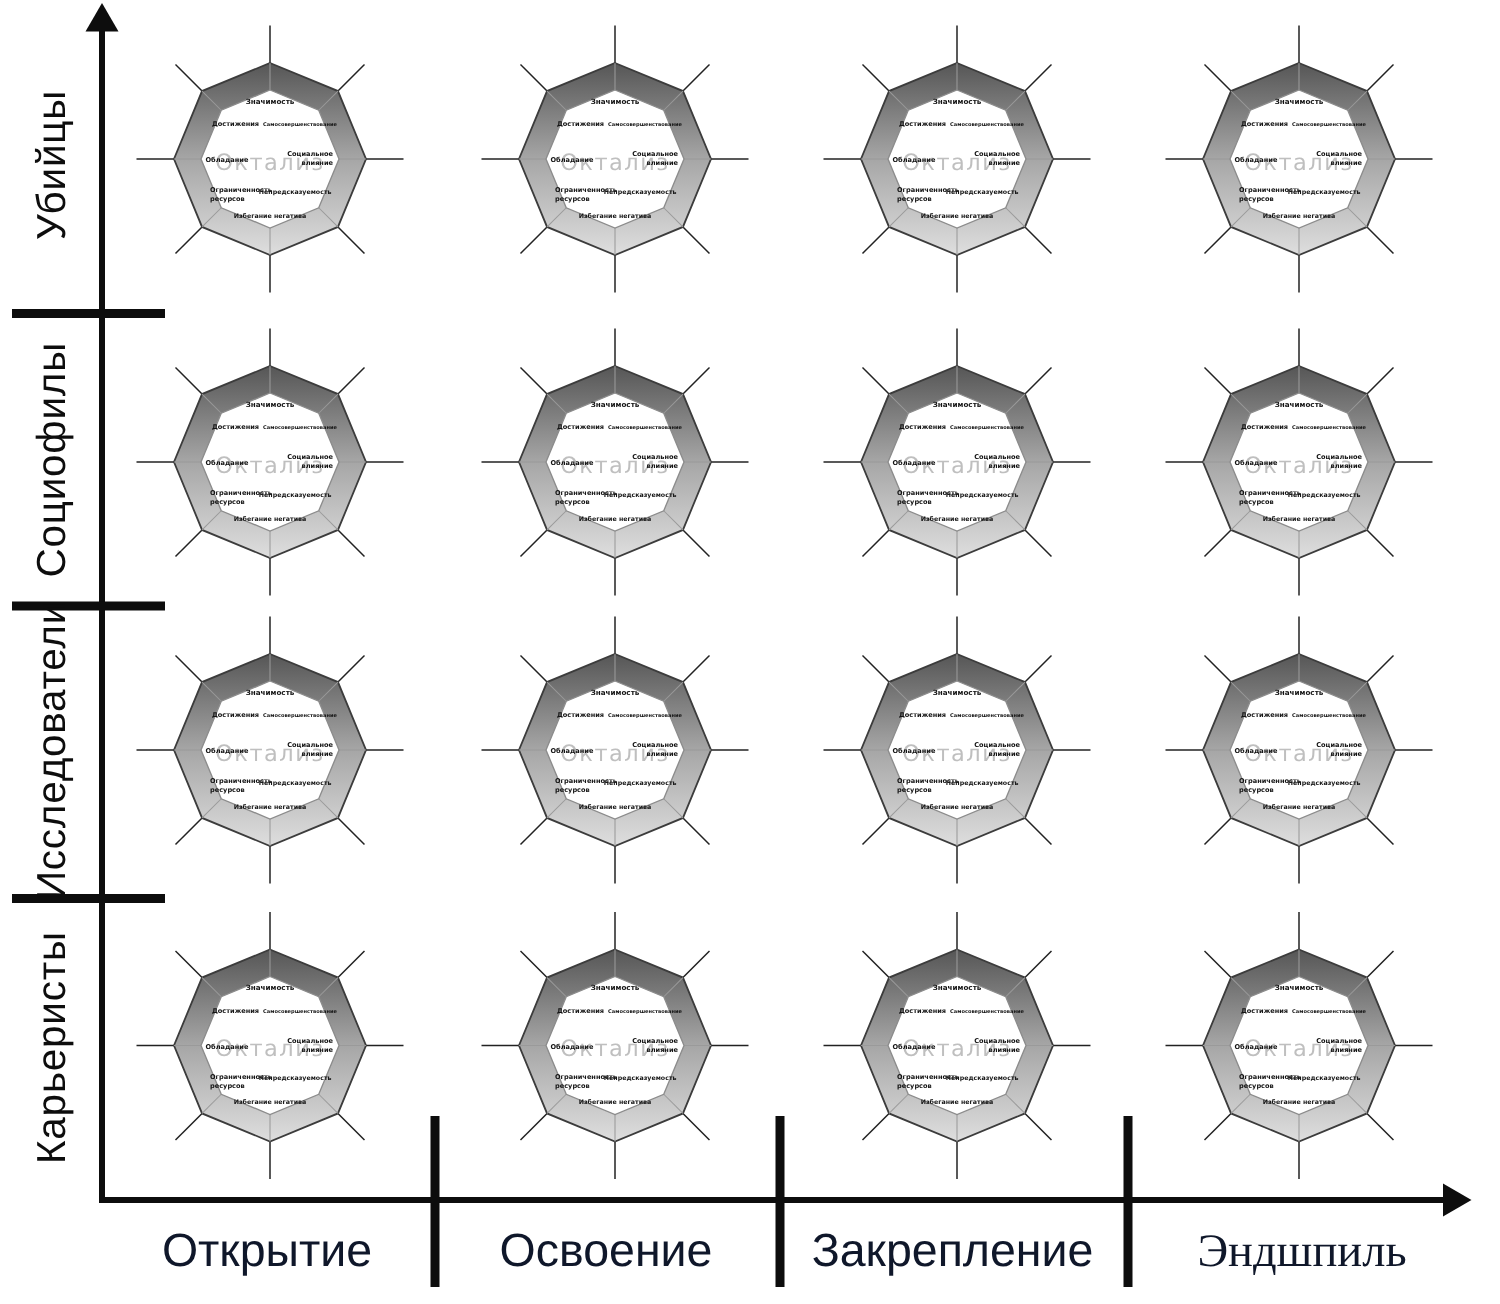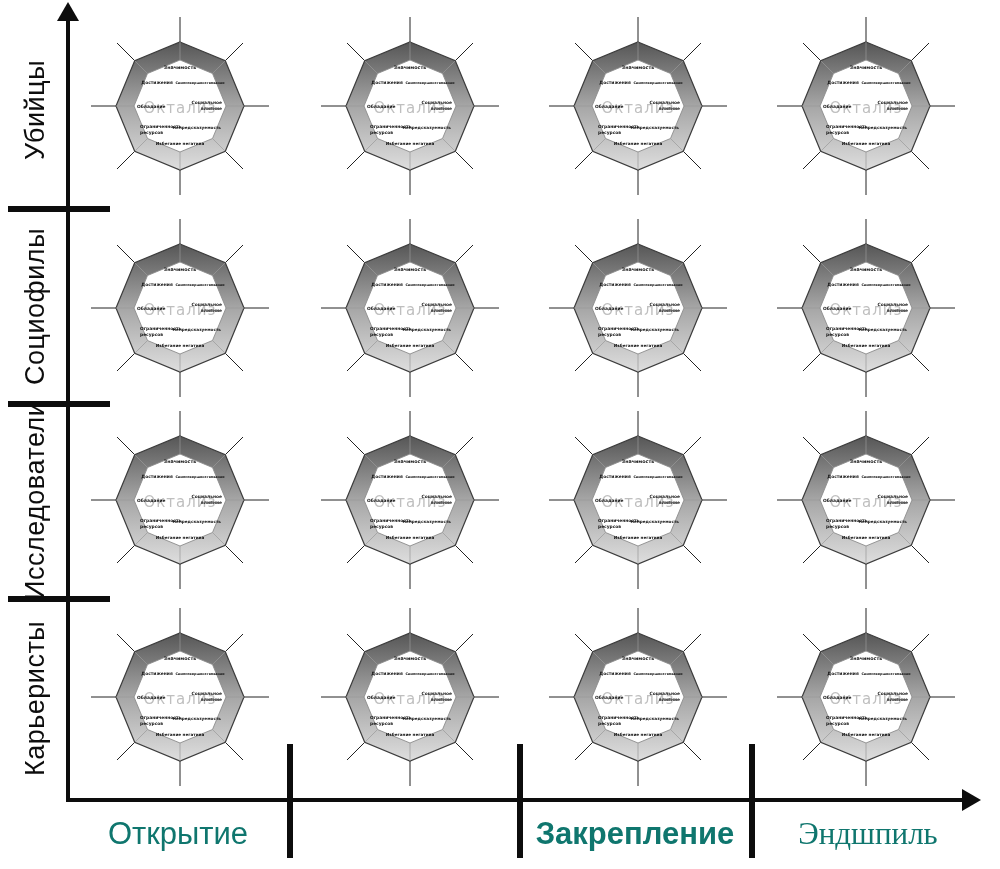--- a/index.html
+++ b/index.html
@@ -24,25 +24,25 @@
     position:absolute;left:8px;width:54px;display:flex;align-items:center;justify-content:center;
     writing-mode:vertical-rl;transform:rotate(180deg);
     font-size:27px;letter-spacing:.5px;color:#0d0d0d;white-space:nowrap;
   }
   .r0{top:12px;height:196px;}
   .r1{top:210px;height:192px;}
   .r2{top:404px;height:192px;}
   .r3{top:600px;height:196px;}
   .col-label{
     position:absolute;top:810px;height:48px;display:flex;align-items:center;justify-content:center;
-    font-size:31px;color:#0f766e;white-space:nowrap;
+    font-size:31px;color:#0f172a;white-space:nowrap;
   }
   .c0{left:68px;width:220px;}
   .c1{left:290px;width:228px;}
-  .c2{left:520px;width:230px;font-weight:bold;}
+  .c2{left:520px;width:230px;}
   .c3{left:752px;width:232px;font-family:Liberation Serif, serif;}
   
   .cell{position:absolute;width:184px;height:184px;}
   .cell svg{display:block;}
   .drv{font-family:"DejaVu Sans",sans-serif;font-weight:bold;fill:#141414;}
   .wm{font-family:"DejaVu Sans",sans-serif;font-size:15px;fill:#bfbfbf;letter-spacing:1px;}
 </style>
 </head>
 <body>
 
@@ -70,20 +70,21 @@
   <div class="tick-col tc0"></div>
   <div class="tick-col tc1"></div>
   <div class="tick-col tc2"></div>
 
   <div class="row-label r0">Убийцы</div>
   <div class="row-label r1">Социофилы</div>
   <div class="row-label r2">Исследователи</div>
   <div class="row-label r3">Карьеристы</div>
 
   <div class="col-label c0">Открытие</div>
+  <div class="col-label c1">Освоение</div>
   <div class="col-label c2">Закрепление</div>
   <div class="col-label c3">Эндшпиль</div>
 
   <div id="matrix-grid">
   <div class="cell" style="left: 88px; top: 14px;">
     <svg viewBox="0 0 184 184" width="184" height="184">
 
       <g stroke="#222222" stroke-width="1">
         <line x1="92" y1="28" x2="92" y2="3"></line>
         <line x1="137.3" y1="46.7" x2="155" y2="29"></line>

